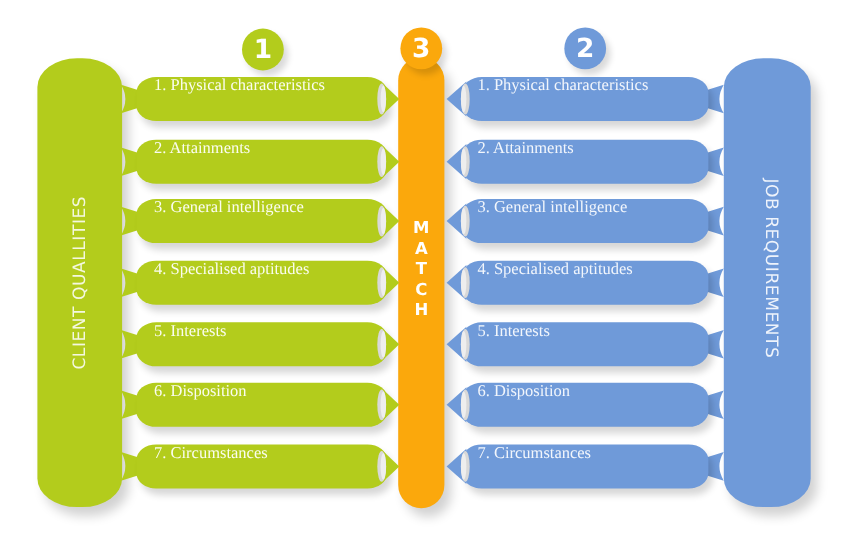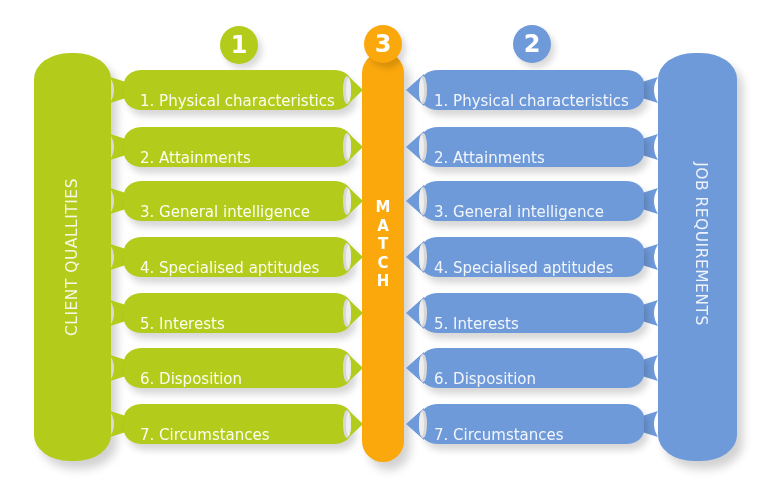--- a/index.html
+++ b/index.html
@@ -12,21 +12,21 @@
   .col-orange{ left:362px; top:52px; width:42px; height:410px; background:#fba80c; border-radius:21px; }
   .vtext { position:absolute; color:#f4f8e0; font-size:15.5px; letter-spacing:0.5px; white-space:nowrap; }
   .vtext-left { left:72px; top:257px; transform: translate(-50%,-50%) rotate(-90deg); }
   .vtext-right { left:701px; top:244px; transform: translate(-50%,-50%) rotate(90deg); color:#eef3fb; }
   .match-letters { position:absolute; left:362px; width:42px; top:198px; display:flex; flex-direction:column; align-items:center; color:#fff; font-weight:bold; font-size:15px; line-height:18.5px; }
   .badge { position:absolute; width:38px; height:38px; border-radius:50%; color:#fff; font-weight:bold; font-size:24px; display:flex; align-items:center; justify-content:center; box-shadow: 4px 5px 6px rgba(0,0,0,0.15); }
   .badge-1 { left:220px; top:26px; background:#b3cc1c; }
   .badge-2 { left:513px; top:25px; background:#6f9ad9; }
   .badge-3 { left:364px; top:25px; background:#fba80c; }
   .bar { position:absolute; height:40px; border-radius:18px / 14px; box-shadow: 4px 6px 7px rgba(0,0,0,0.16);
-         display:flex; align-items:flex-end; color:#fbfdf0; font-size:15px; white-space:nowrap; }
+         display:flex; align-items:flex-start; color:#fbfdf0; font-size:15px; white-space:nowrap;font-family:Liberation Serif, serif; }
   .bar-green { left:124px; width:228px; background:#b3cc1c; padding-left:16px; box-sizing:border-box; }
   .bar-blue  { left:420px; width:224px; background:#6f9ad9; padding-left:14px; box-sizing:border-box; color:#f2f6fc; }
 </style>
 </head>
 <body>
 
 <div class="col col-green"></div>
 <div class="col col-blue"></div>
 <div class="col col-orange"></div>
 

